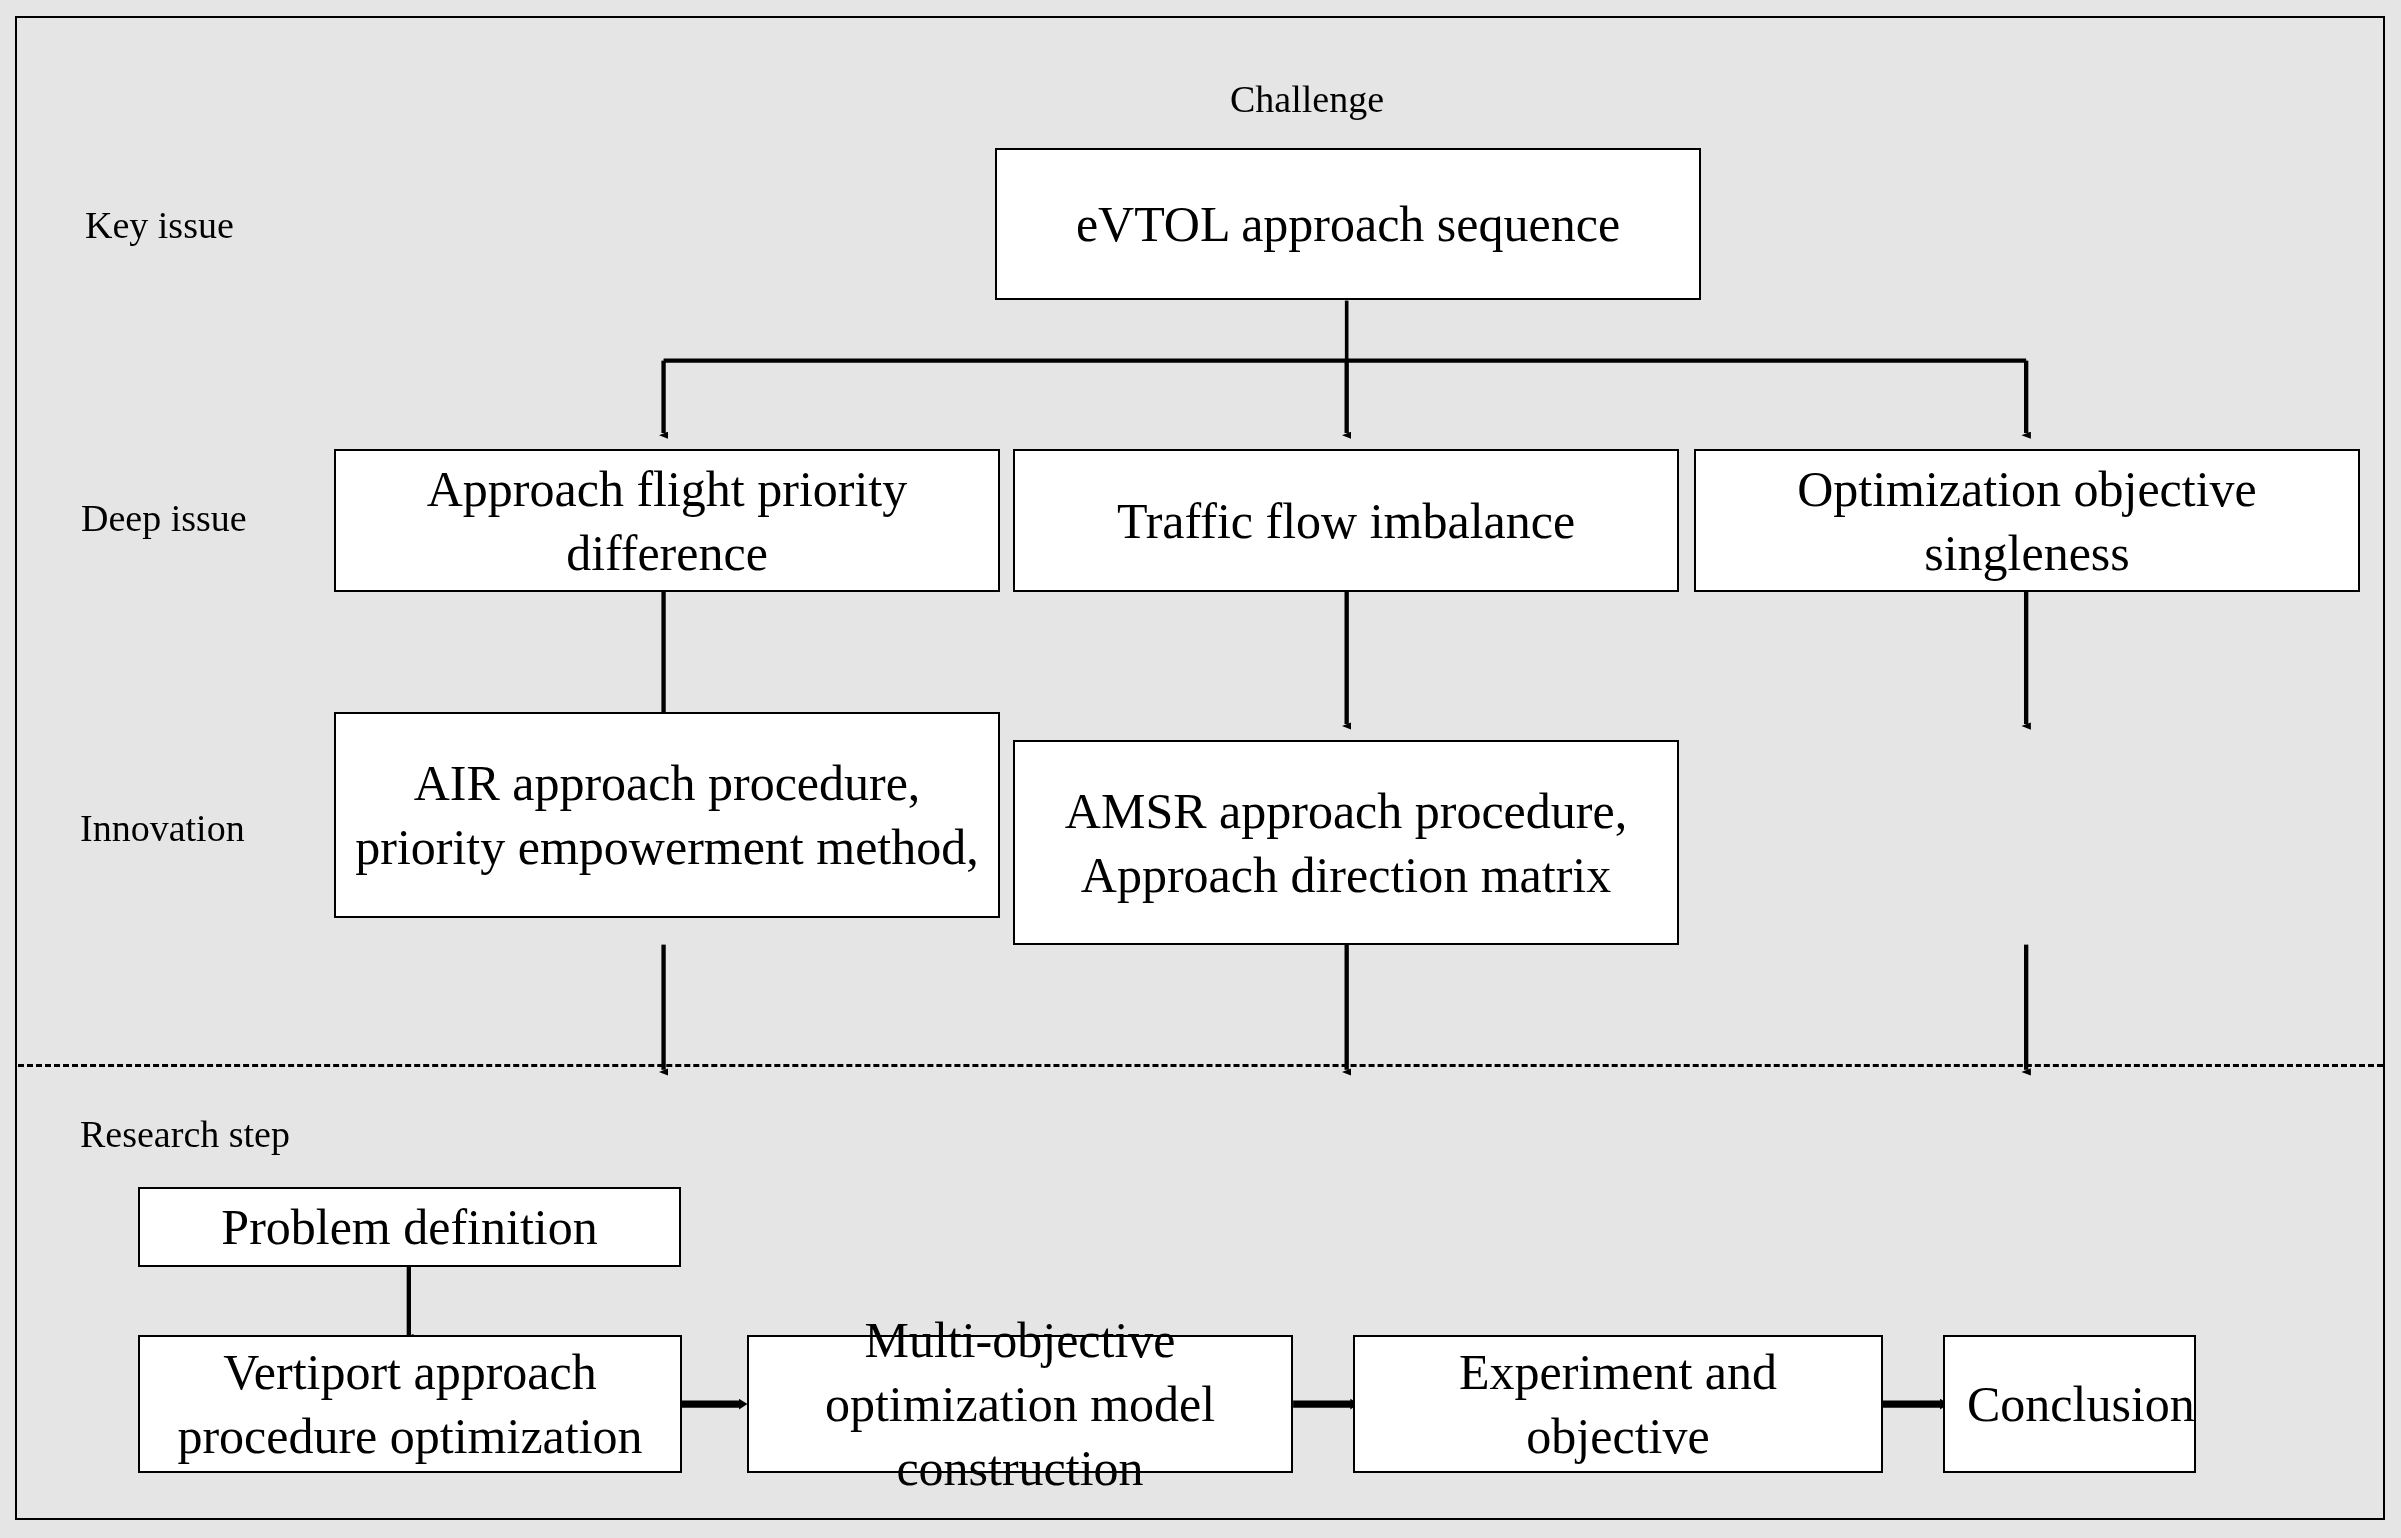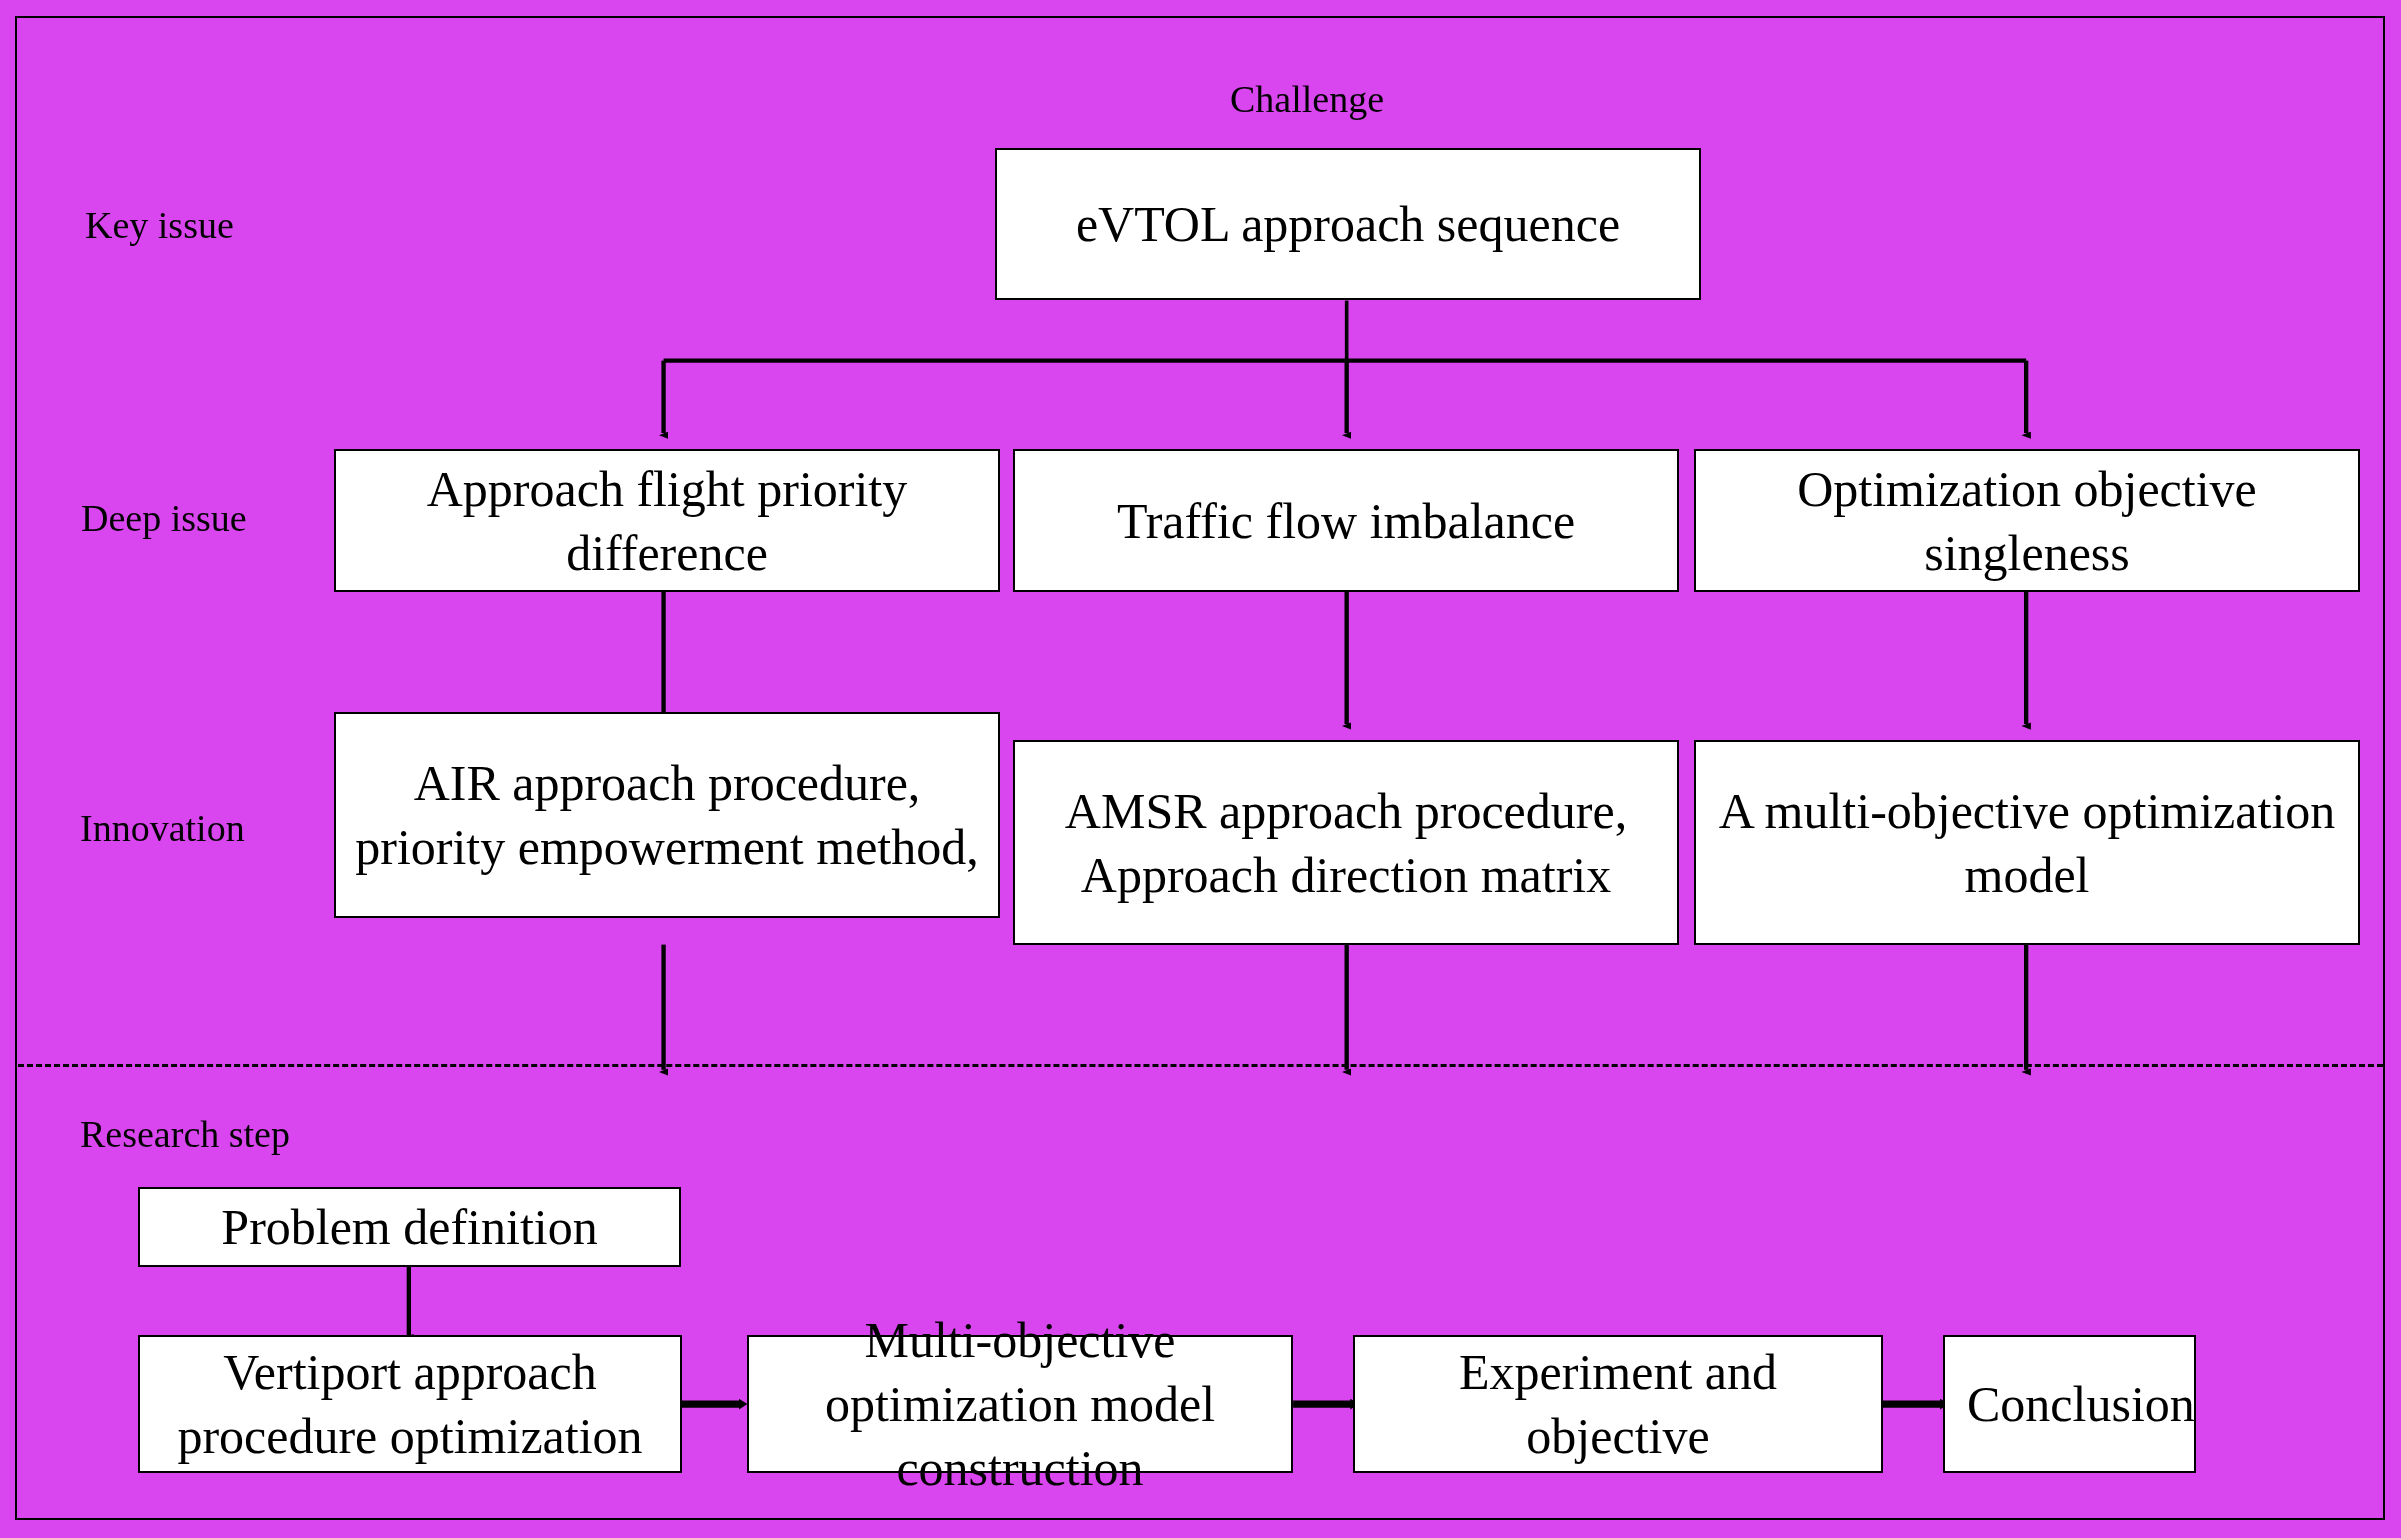--- a/index.html
+++ b/index.html
@@ -1,20 +1,20 @@
 <!DOCTYPE html>
 <html style="font-size:11.6px"><head>
 <meta charset="utf-8">
 <style>
   html,body{margin:0;padding:0;background:#ffffff;}
   #stage{
     position:relative;
     width:2401px;
     height:1539px;
-    background:#d946ef;
+    background:#e5e5e5;
     font-family:"Liberation Serif","DejaVu Serif",serif;
     overflow:hidden;
   }
   
   #frame{
     position:absolute;
     left:15px; top:16px;
     width:2370px; height:1504px;
     border:2.9px solid #000000;
     box-sizing:border-box;
@@ -112,21 +112,20 @@
   <div class="box" style="left:334px; top:449px; width:666px; height:143px;">Approach flight priority difference</div>
 
   <div class="box" style="left:1013px; top:449px; width:666px; height:143px;">Traffic flow imbalance</div>
 
   <div class="box" style="left:1694px; top:449px; width:666px; height:143px;">Optimization objective singleness</div>
 
   <div class="box" style="left:334px; top:712px; width:666px; height:206px;">AIR approach procedure, priority empowerment method,</div>
 
   <div class="box" style="left:1013px; top:740px; width:666px; height:205px;">AMSR approach procedure, Approach direction matrix</div>
 
-  <div class="box" style="left:1694px; top:740px; width:666px; height:205px;">A multi-objective optimization model</div>
 
   <div id="divider"></div>
 
   <div class="box" style="left:138px; top:1187px; width:543px; height:80px;">Problem definition</div>
 
   <div class="box" style="left:138px; top:1335px; width:544px; height:138px;">Vertiport approach procedure optimization</div>
 
   <div class="box" style="left:747px; top:1335px; width:546px; height:138px;">Multi-objective optimization model construction</div>
 
   <div class="box" style="left:1353px; top:1335px; width:530px; height:138px;">Experiment and objective</div>

